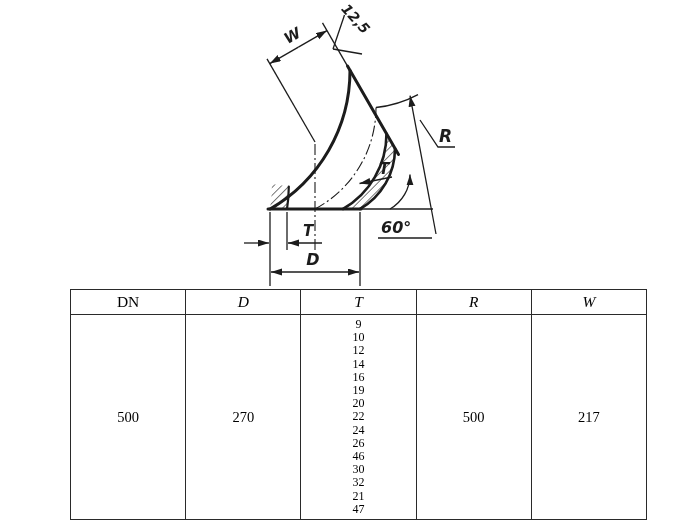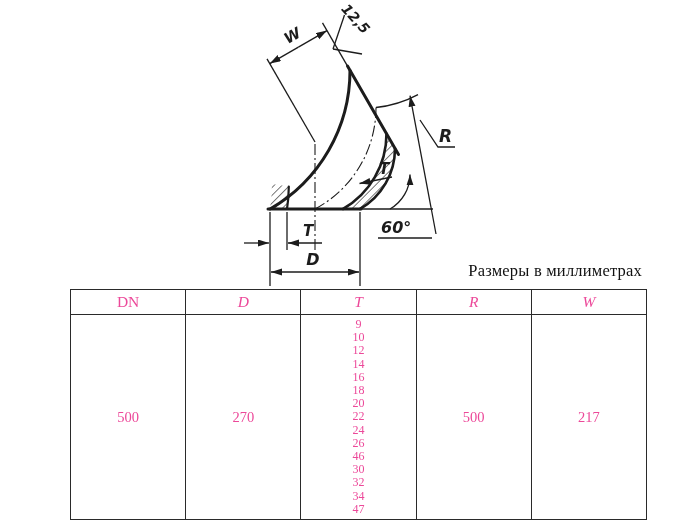--- a/index.html
+++ b/index.html
@@ -12,21 +12,21 @@
   .caption{
     position:absolute;top:261px;right:58px;font-size:16.5px;color:#111;
     font-family:"Liberation Serif",serif;letter-spacing:0.2px;
   }
   table.dims{
     position:absolute;left:70px;top:289px;width:577px;height:230px;
     border-collapse:collapse;table-layout:fixed;background:#fff;
   }
   table.dims th, table.dims td{
     border:1.6px solid #2a2a2a;text-align:center;vertical-align:middle;
-    font-family:"Liberation Serif",serif;color:#ec4899;padding:0;
+    font-family:"Liberation Serif",serif;color:#000000;padding:0;
   }
   table.dims th{height:24px;font-size:15.5px;font-weight:normal;font-style:italic;}
   table.dims th.upright{font-style:normal;}
   table.dims td{font-size:14.5px;height:204px;}
   .t-list{display:flex;flex-direction:column;justify-content:center;align-items:center;}
   .t-list div{font-size:12px;line-height:13.2px;}
   .diag-label{font-family:"DejaVu Sans",sans-serif;font-style:italic;font-weight:bold;}
 </style>
 </head>
 <body>
@@ -97,21 +97,20 @@
 
     <text class="diag-label" x="295" y="40" font-size="15" text-anchor="middle" transform="rotate(-30,295,40)">W</text>
     <text class="diag-label" x="352" y="22" font-size="14" text-anchor="middle" transform="rotate(48,352,22)">12,5</text>
     <text class="diag-label" x="439" y="142" font-size="17">R</text>
     <text class="diag-label" x="379" y="174" font-size="15">T</text>
     <text class="diag-label" x="381" y="233" font-size="16">60°</text>
     <text class="diag-label" x="308" y="236" font-size="15" text-anchor="middle">T</text>
     <text class="diag-label" x="313" y="265" font-size="16" text-anchor="middle">D</text>
   </svg>
 
-  <div class="caption">Размеры в миллиметрах</div>
 
   <table class="dims">
     <thead>
       <tr>
         <th class="upright">DN</th>
         <th>D</th>
         <th>T</th>
         <th>R</th>
         <th>W</th>
       </tr>
@@ -120,29 +119,29 @@
       <tr>
         <td>500</td>
         <td>270</td>
         <td>
           <div class="t-list">
               <div>9</div>
               <div>10</div>
               <div>12</div>
               <div>14</div>
               <div>16</div>
-              <div>18</div>
+              <div>19</div>
               <div>20</div>
               <div>22</div>
               <div>24</div>
               <div>26</div>
               <div>46</div>
               <div>30</div>
               <div>32</div>
-              <div>34</div>
+              <div>21</div>
               <div>47</div>
             </div>
         </td>
         <td>500</td>
         <td>217</td>
       </tr>
     </tbody>
   </table>
 
 </div>

